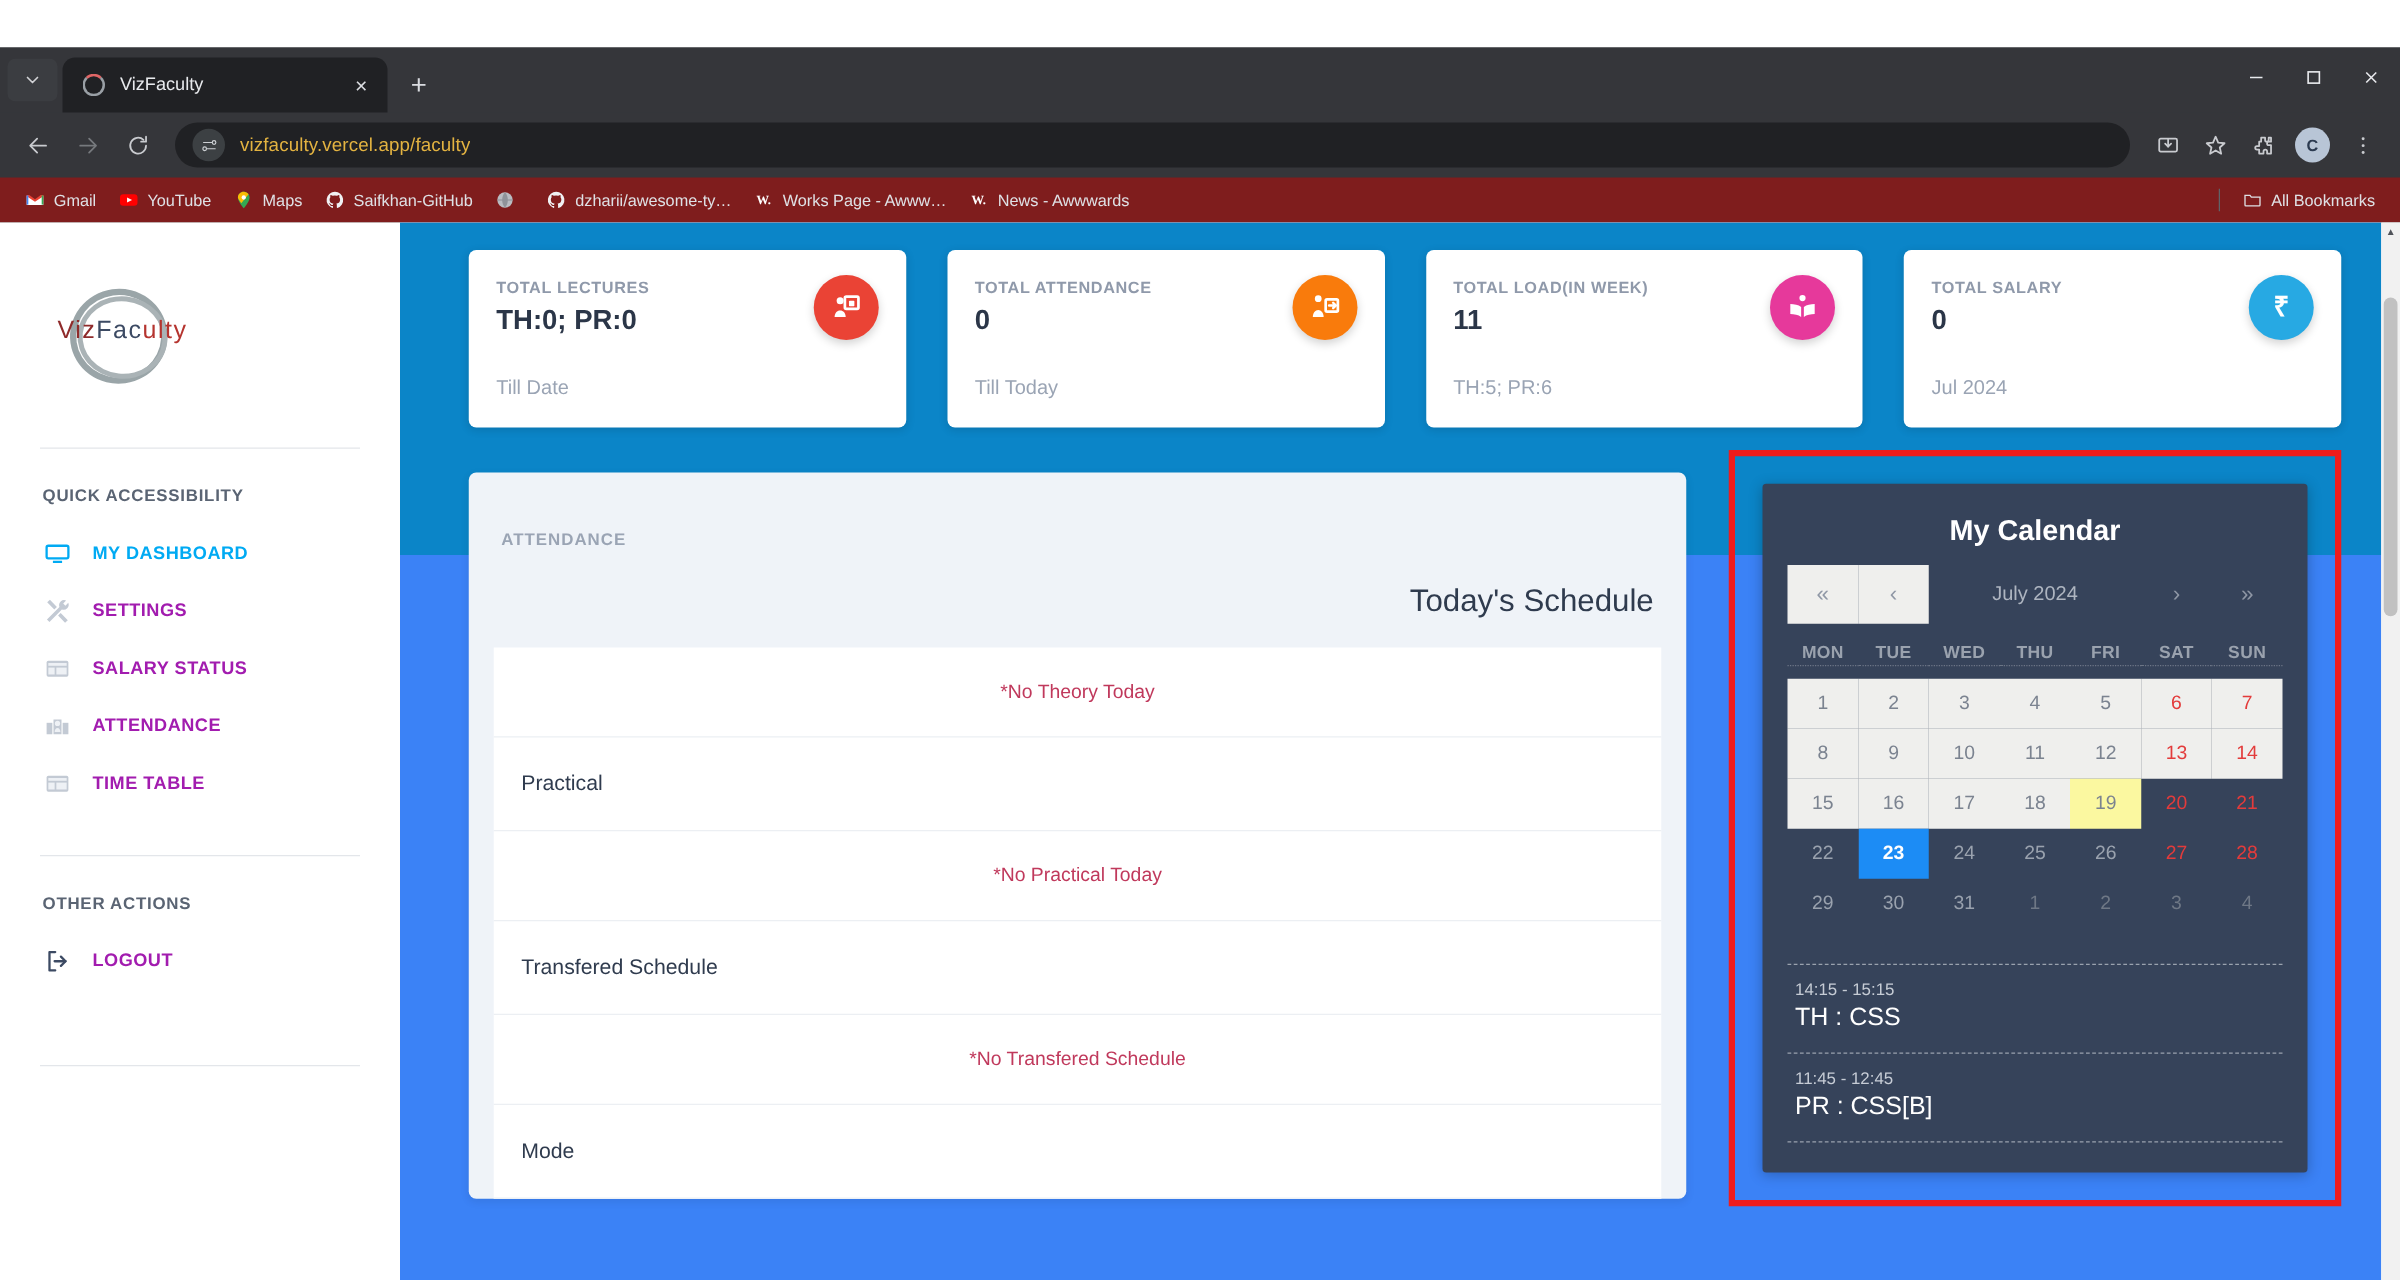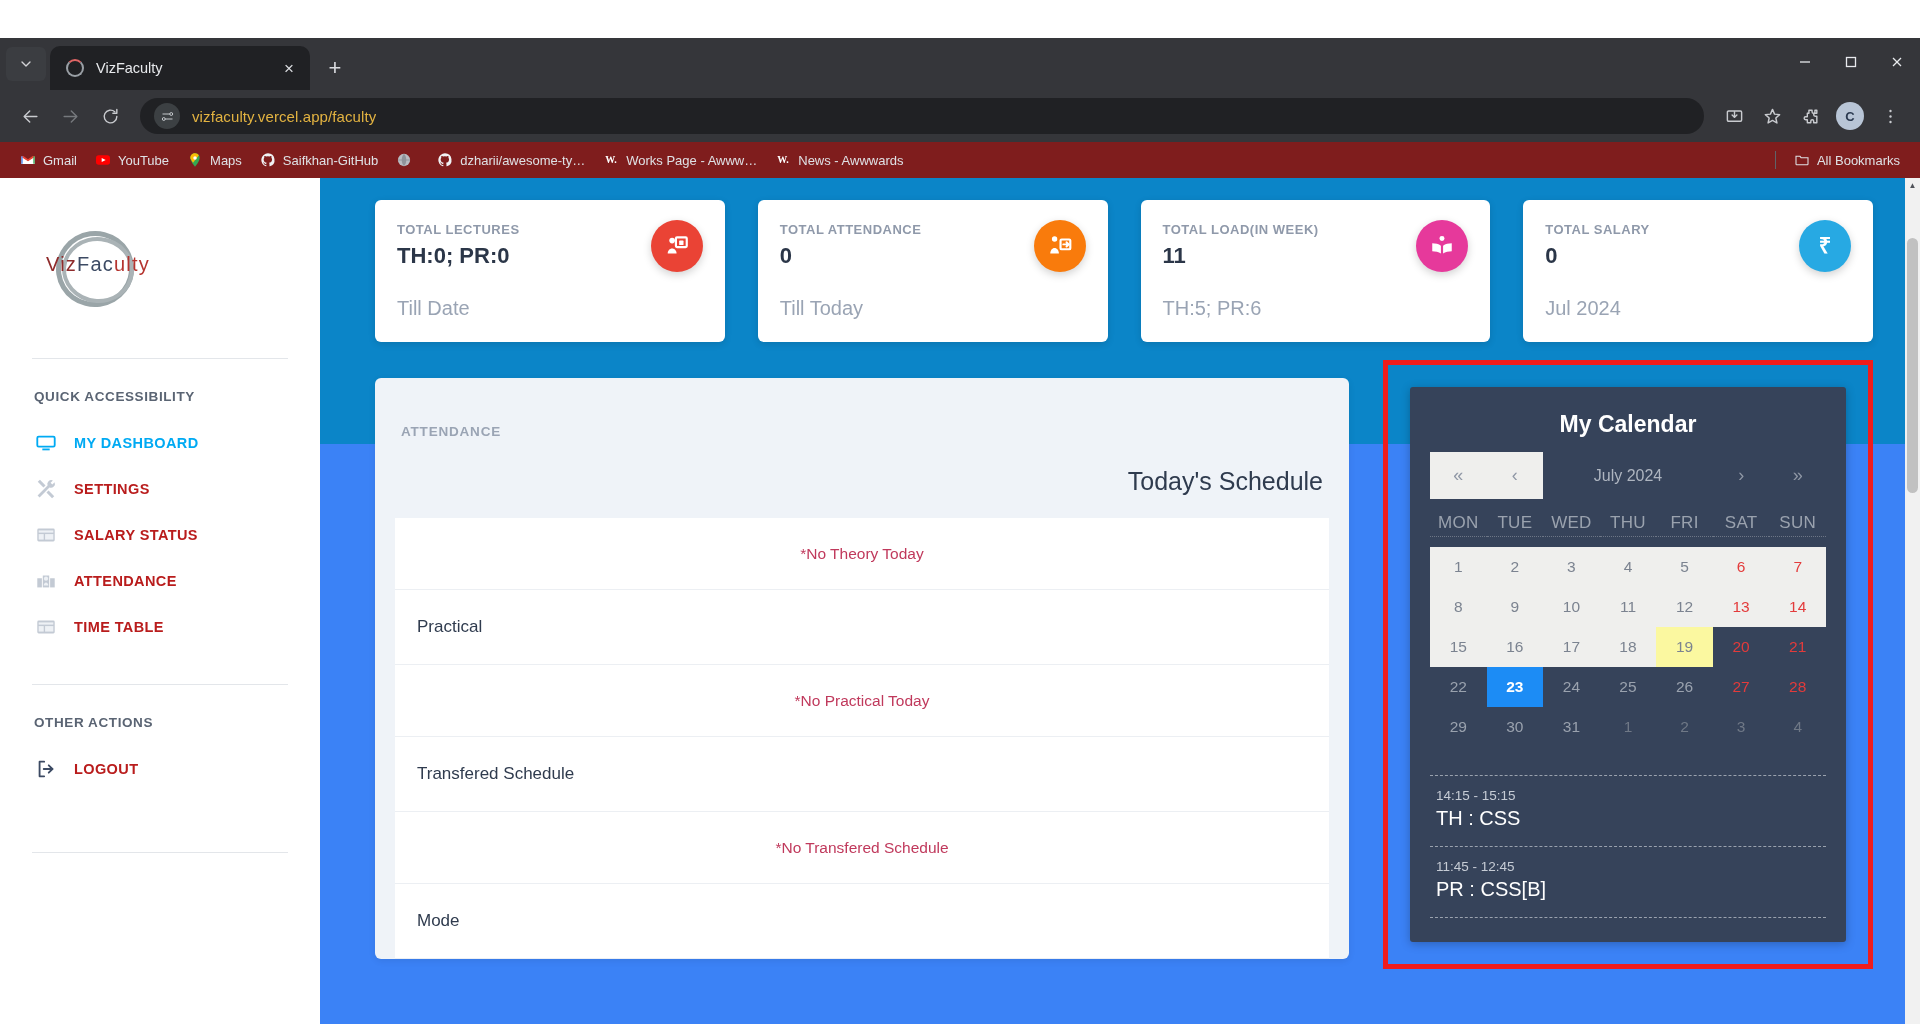--- a/index.html
+++ b/index.html
@@ -132,21 +132,21 @@
   .wordmark .c2 { color:#3c4a63; }
   .wordmark .c3 { color:#b5342f; }
 
   .side-div { height:1px; background:#e3e6ea; margin: 0 2px; }
   .side-head {
     font-size: 13.5px; letter-spacing: 0.6px; color:#5a6473; font-weight:600;
     padding: 30px 4px 16px 4px;
   }
   .side-item {
     display:flex; align-items:center; gap: 16px; padding: 11px 4px;
-    cursor:pointer; color:#b91c1c; font-size: 14.5px; font-weight:600; letter-spacing:0.4px;
+    cursor:pointer; color:#a21caf; font-size: 14.5px; font-weight:600; letter-spacing:0.4px;
   }
   .side-item .sico { width: 24px; height:24px; flex:0 0 auto; display:flex; align-items:center; justify-content:center; }
   .side-item .sico svg { width:22px; height:22px; }
   .side-item.active { color:#00aaf3; }
   .side-item.active .sico svg { stroke:#00aaf3; fill:none; }
 
   
   .main {
     flex: 1; position: relative; background:#3b82f6; overflow: hidden;
   }
@@ -163,21 +163,21 @@
     padding: 22px 22px 0 22px; position: relative; min-width: 0; height: 142px;
   }
   .card .clabel {
     font-size: 13px; color:#8f99aa; letter-spacing: 0.5px; font-weight:600;
     text-transform: uppercase;
   }
   .card .cvalue {
     font-size: 22px; color:#2b3648; font-weight:600; margin-top: 6px; white-space:nowrap;
   }
   .card .cfoot {
-    position:absolute; left:22px; bottom: 22px; font-size: 20px; color:#9aa4b4;
+    position:absolute; left:22px; bottom: 22px; font-size: 16px; color:#9aa4b4;
   }
   .card .cicon {
     position:absolute; right: 22px; top: 20px; width: 52px; height: 52px;
     border-radius:50%; display:flex; align-items:center; justify-content:center;
     box-shadow: 0 3px 8px rgba(0,0,0,.18);
   }
   .card .cicon svg { width: 26px; height:26px; fill:#fff; }
   .card .cicon .rupee { color:#fff; font-size: 22px; font-weight: 700; line-height:1; }
 
   .lower { display:flex; gap: 34px; margin-top: 36px; align-items: flex-start; }
@@ -225,21 +225,21 @@
   }
   .cal-nav .nb.lit { background:#efefed; }
   .cal-nav .mon {
     grid-column: span 3; text-align:center; color:#aeb5c0; font-size: 16px;
     padding: 13px 0; display:flex; align-items:center; justify-content:center;
   }
   .cal-dow {
     display:grid; grid-template-columns: repeat(7,1fr); margin: 0 20px; padding: 14px 0 10px 0;
   }
   .cal-dow div {
-    text-align:center; color:#9aa2ae; font-size: 17px; font-weight:400;
+    text-align:center; color:#9aa2ae; font-size: 14px; font-weight:700;
     letter-spacing:0.3px; border-bottom: 1px dotted #6d7686; padding-bottom: 3px;
   }
   .cal-grid {
     display:grid; grid-template-columns: repeat(7,1fr); margin: 0 20px;
   }
   .cal-grid .d {
     text-align:center; font-size: 15.5px; padding: 11px 0; color:#9aa2ae;
     cursor: pointer;
   }
   .cal-grid .d.lit { background:#efefed; color:#7b8390; }

